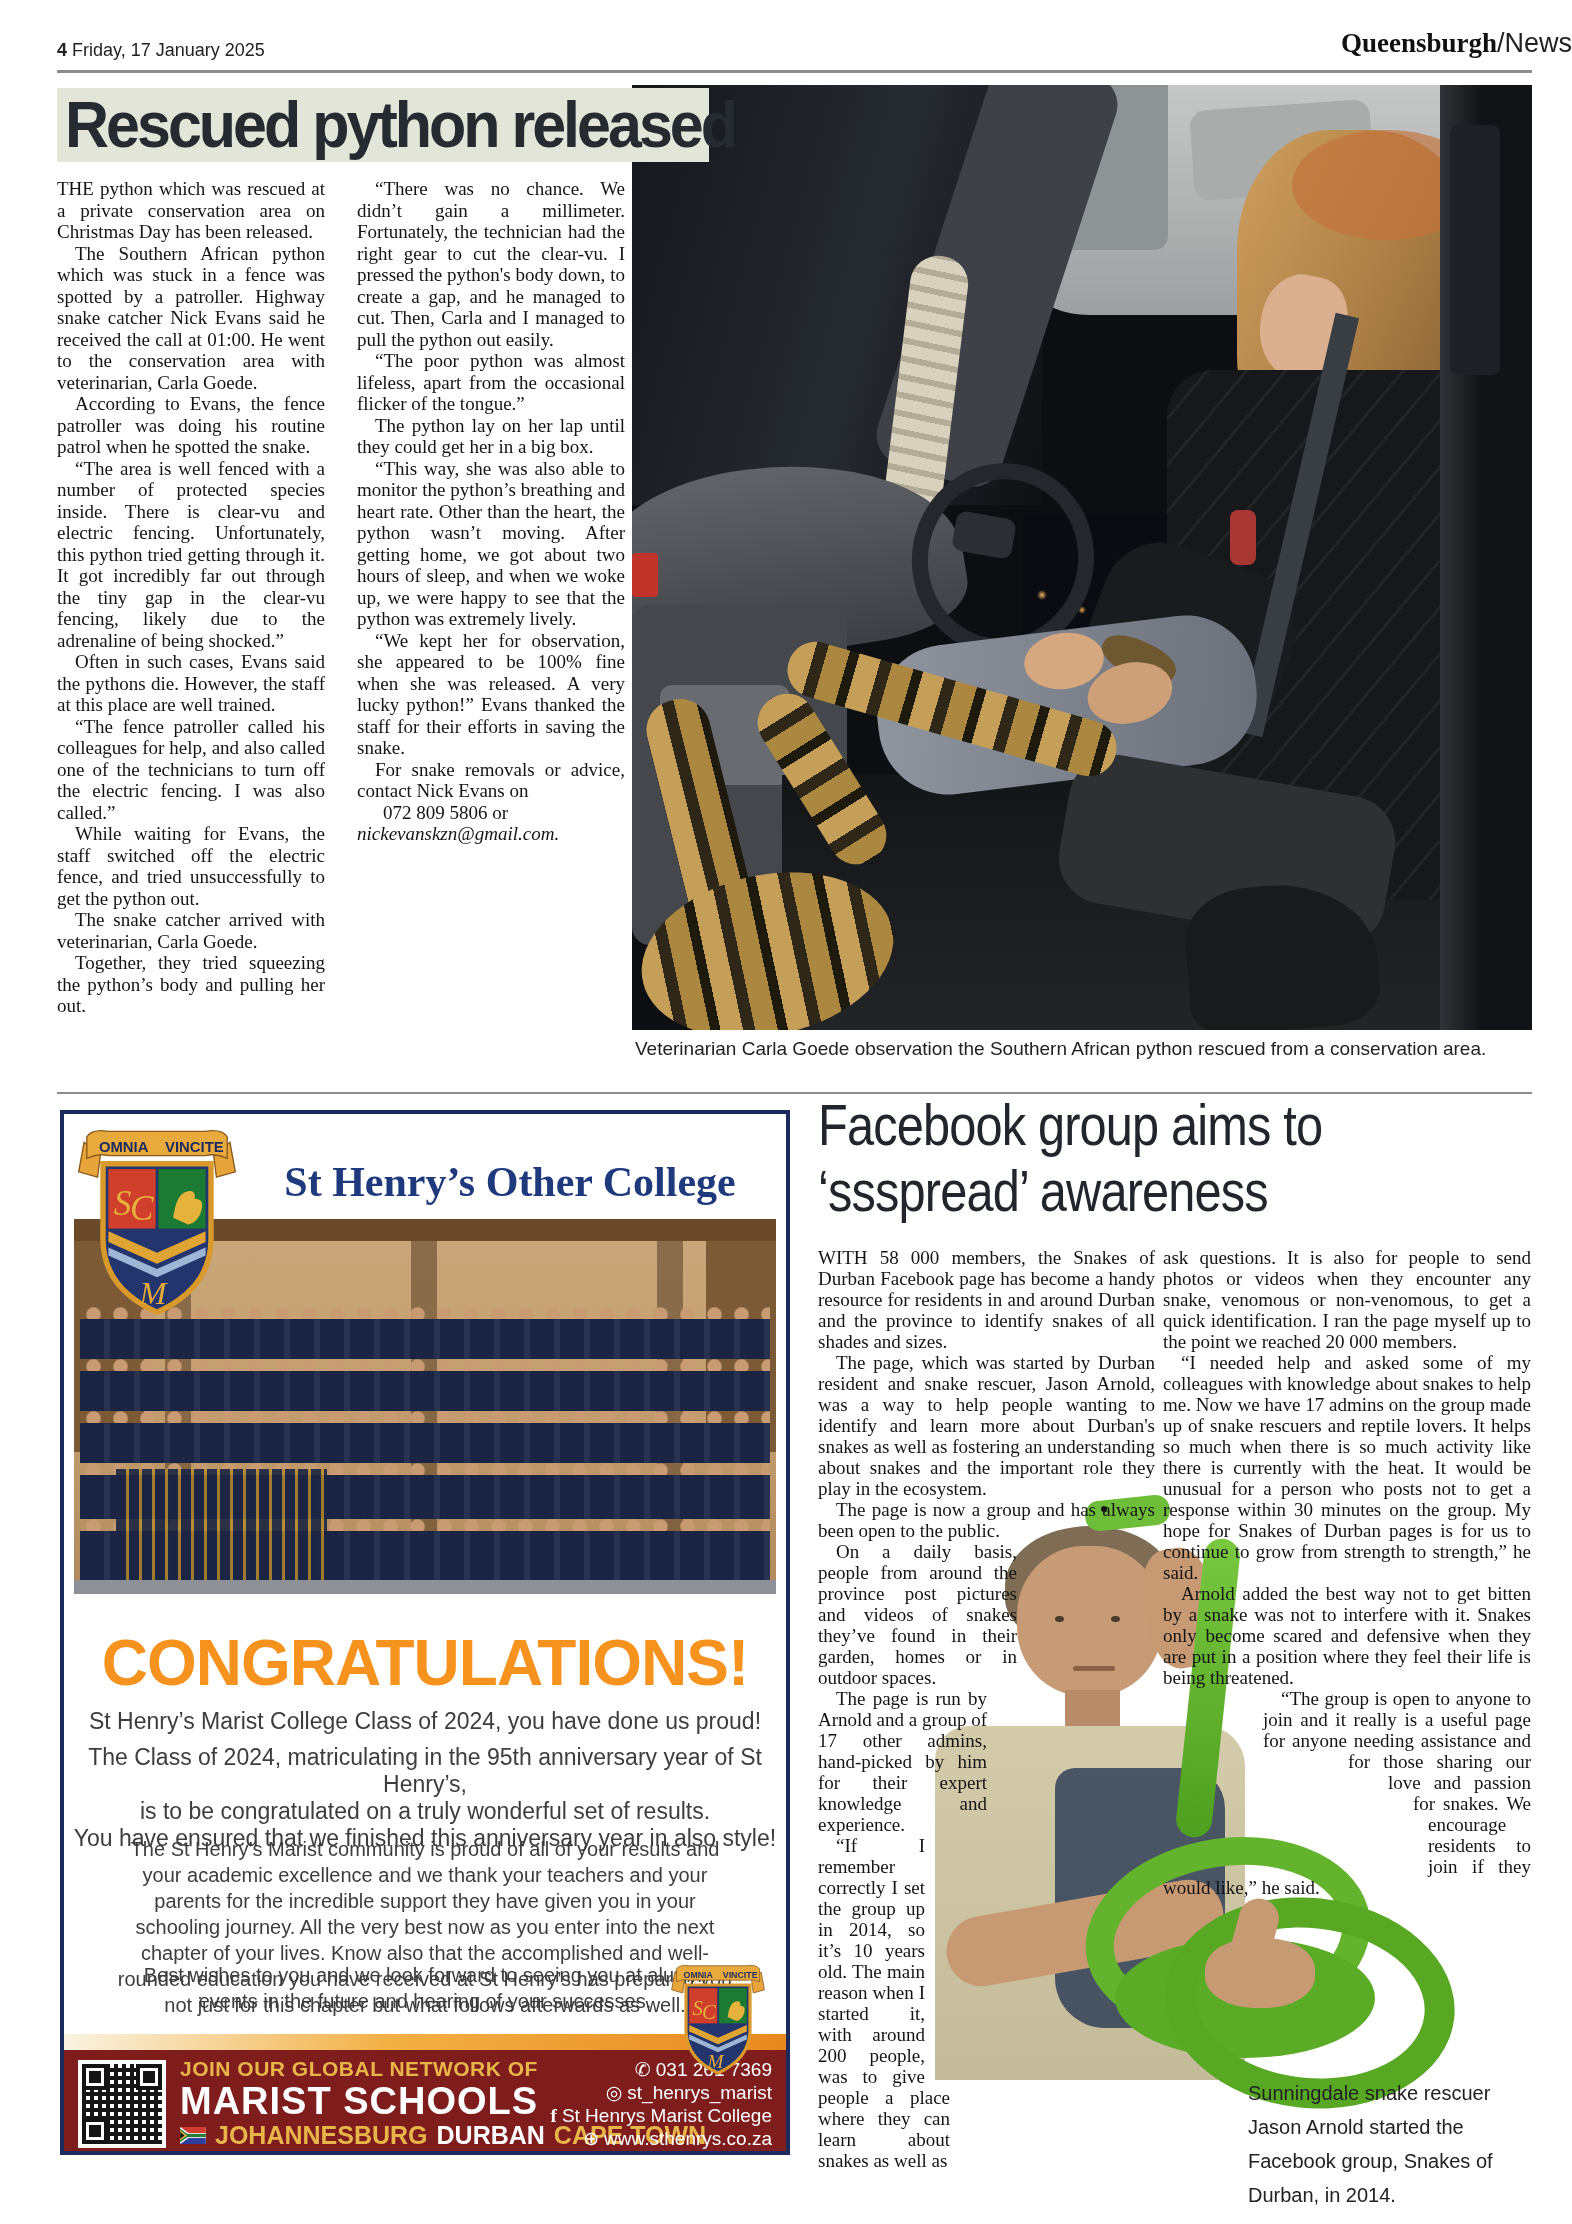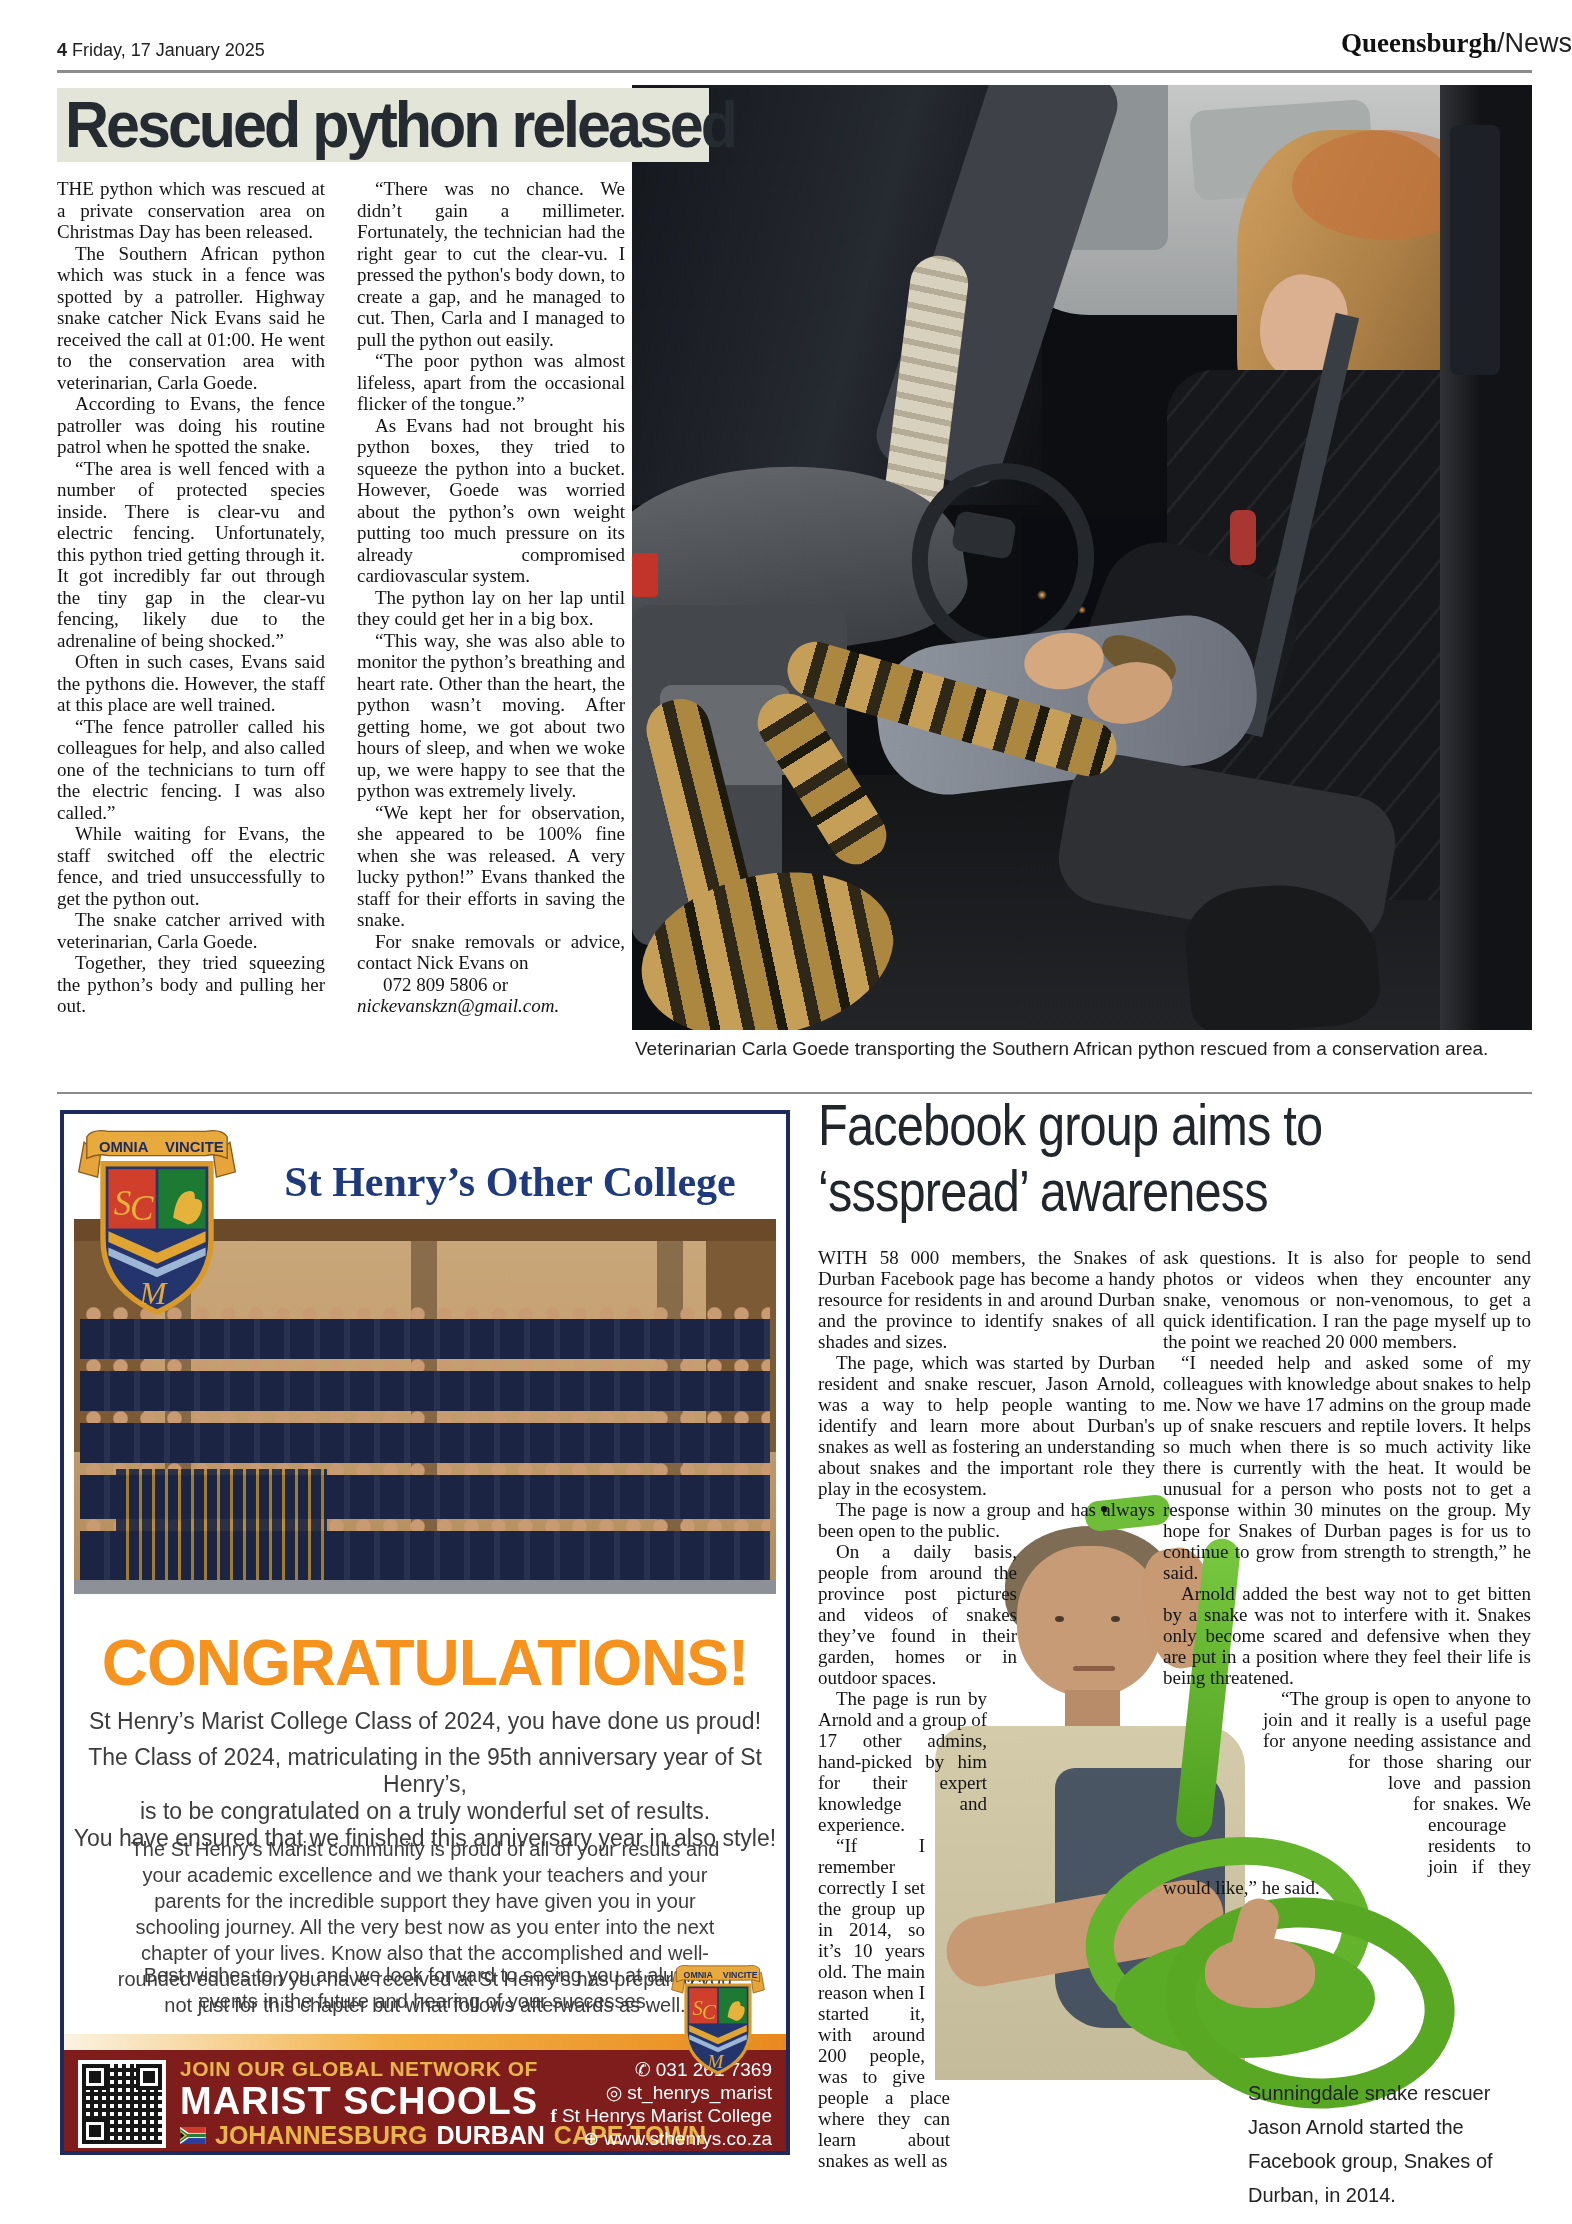--- a/index.html
+++ b/index.html
@@ -174,30 +174,29 @@
   <p class="ind">“The area is well fenced with a number of protected species inside. There is clear-vu and electric fencing. Unfortunately, this python tried getting through it. It got incredibly far out through the tiny gap in the clear-vu fencing, likely due to the adrenaline of being shocked.”</p>
   <p class="ind">Often in such cases, Evans said the pythons die. However, the staff at this place are well trained.</p>
   <p class="ind">“The fence patroller called his colleagues for help, and also called one of the technicians to turn off the electric fencing. I was also called.”</p>
   <p class="ind">While waiting for Evans, the staff switched off the electric fence, and tried unsuccessfully to get the python out.</p>
   <p class="ind">The snake catcher arrived with veterinarian, Carla Goede.</p>
   <p class="ind">Together, they tried squeezing the python’s body and pulling her out.</p>
 </div>
 <div class="col" id="py-col2">
   <p class="ind">“There was no chance. We didn’t gain a millimeter. Fortunately, the technician had the right gear to cut the clear-vu. I pressed the python's body down, to create a gap, and he managed to cut. Then, Carla and I managed to pull the python out easily.</p>
   <p class="ind">“The poor python was almost lifeless, apart from the occasional flicker of the tongue.”</p>
-  <p class="ind">As Evans had not brought his python boxes, they tried to squeeze the python into a bucket. However, Goede was worried about the python’s own weight putting too much pressure on its already compromised cardiovascular system.</p>
   <p class="ind">The python lay on her lap until they could get her in a big box.</p>
   <p class="ind">“This way, she was also able to monitor the python’s breathing and heart rate. Other than the heart, the python wasn’t moving. After getting home, we got about two hours of sleep, and when we woke up, we were happy to see that the python was extremely lively.</p>
   <p class="ind">“We kept her for observation, she appeared to be 100% fine when she was released. A very lucky python!” Evans thanked the staff for their efforts in saving the snake.</p>
   <p class="ind">For snake removals or advice, contact Nick Evans on</p>
   <p class="phone-line">072 809 5806 or</p>
   <p class="email-line">nickevanskzn@gmail.com.</p>
 </div>
 
-<div class="s" id="cap1">Veterinarian Carla Goede transporting the Southern African python rescued from a conservation area.</div>
+<div class="s" id="cap1">Veterinarian Carla Goede observation the Southern African python rescued from a conservation area.</div>
 
 <div class="s rule" style="top:1092px;height:2px"></div>
 
 <div class="s" id="ad">
   <div class="inner">
 
     <div class="crest" id="crest1">
       <svg viewBox="0 0 120 150" xmlns="http://www.w3.org/2000/svg">
         <path d="M6 14 L2 36 L16 40 L18 24 Z" fill="#e6a43b" stroke="#8a5a1c"></path>
         <path d="M114 14 L118 36 L104 40 L102 24 Z" fill="#e6a43b" stroke="#8a5a1c"></path>

